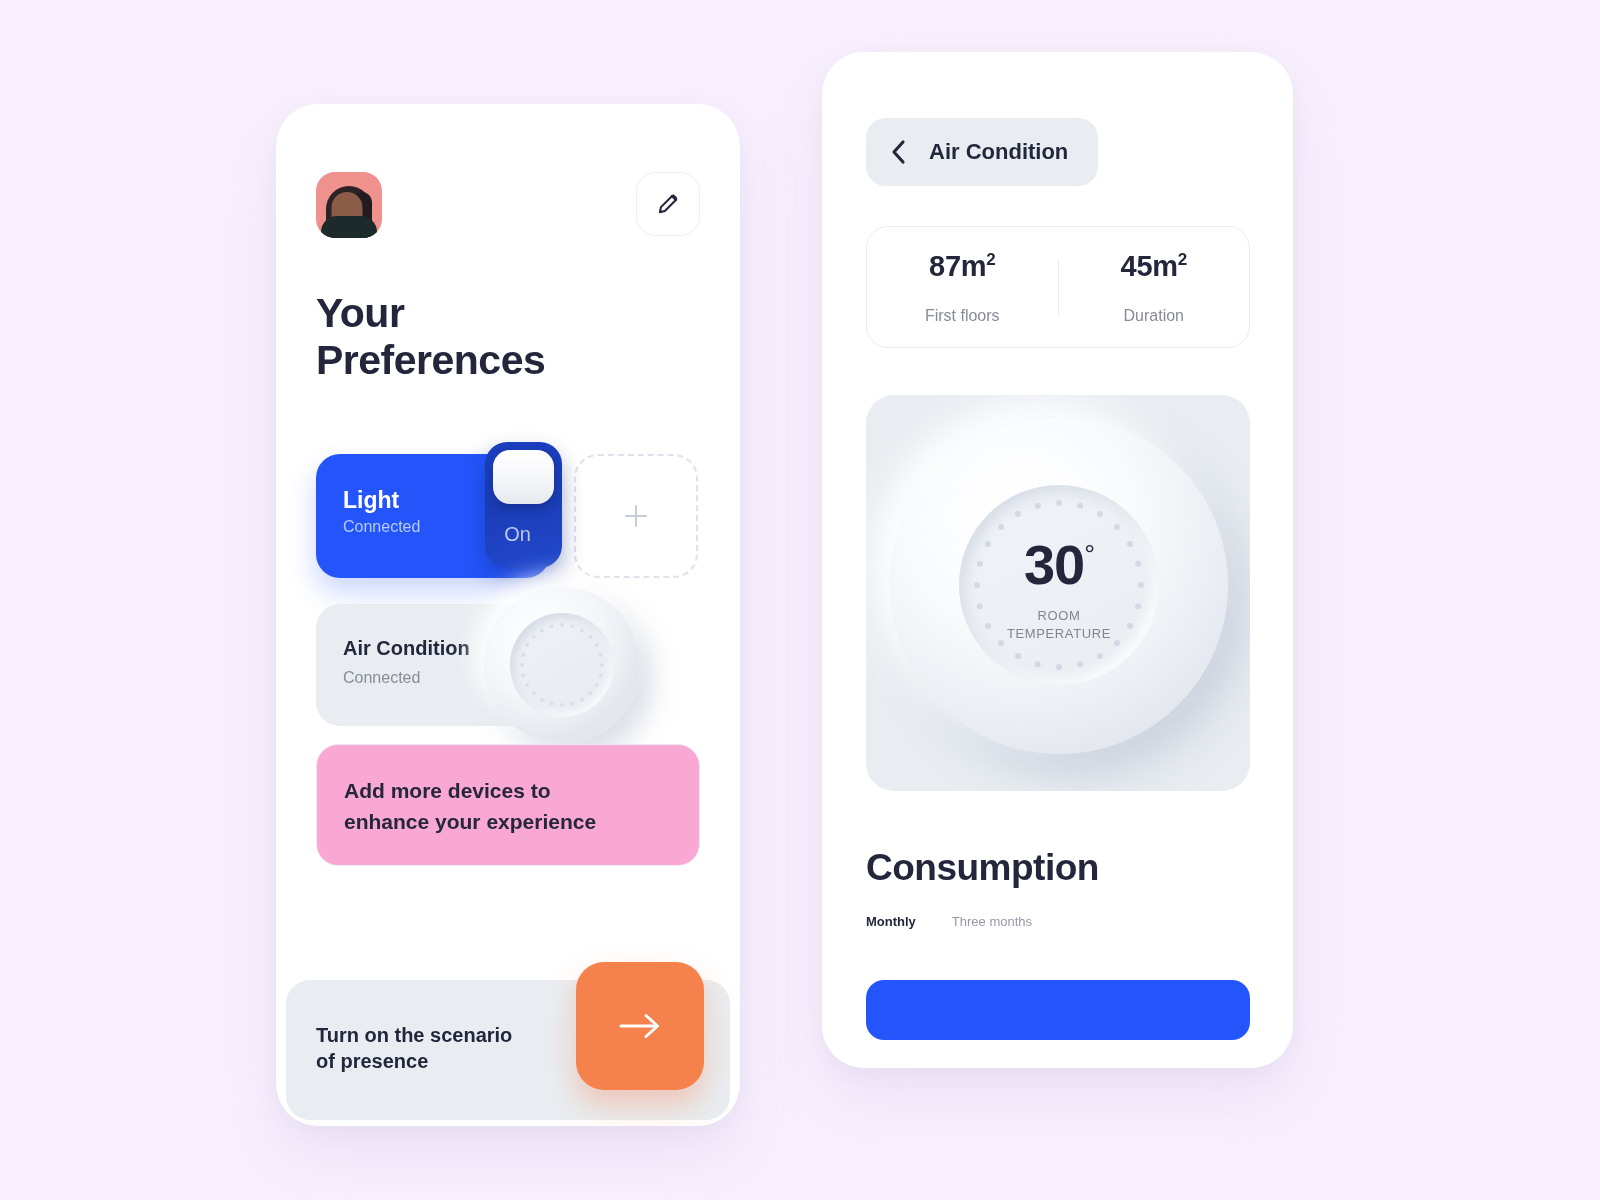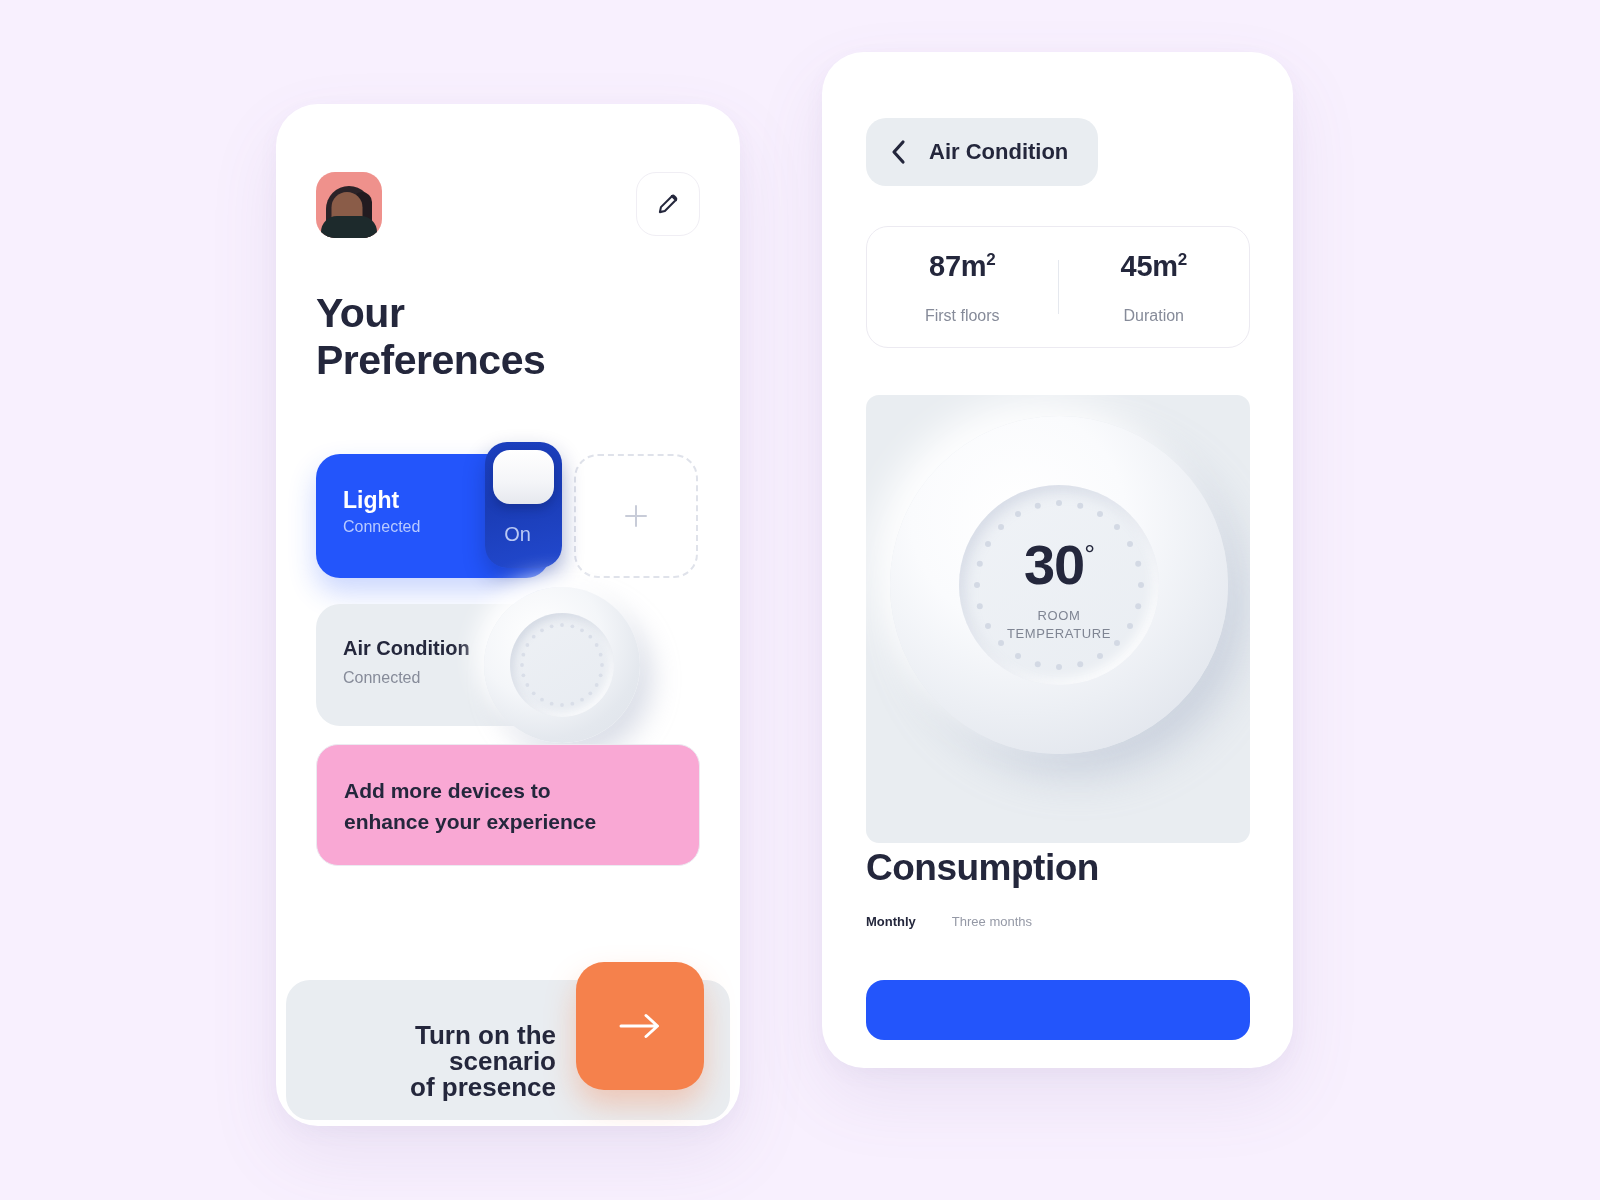--- a/index.html
+++ b/index.html
@@ -159,21 +159,21 @@
   }
 
   
   .card-scn {
     position:absolute; left:10px; top:876px;
     width:444px; height:140px; border-radius:24px;
     background:#e9edf1;
   }
   .scn-text {
     position:absolute; left:30px; top:42px; width:240px;
-    font-size:26px; line-height:26px; font-weight:bold; color:#24273c;text-align:right;
+    font-size:20px; line-height:26px; font-weight:bold; color:#24273c;
   }
   .scn-btn {
     position:absolute; right:26px; top:-18px;
     width:128px; height:128px; border-radius:28px;
     background:#f5814c; cursor:pointer;
     display:flex; align-items:center; justify-content:center;
     box-shadow: 0 16px 30px rgba(245,129,76,.35);
   }
 
   
@@ -192,21 +192,21 @@
     display:flex; align-items:center;
   }
   .stat { flex:1; text-align:center; }
   .stat-v { font-size:29px; font-weight:bold; color:#24273c; letter-spacing:-.3px; }
   .stat-v sup { font-size:17px; vertical-align:super; }
   .stat-l { font-size:16px; color:#868b99; margin-top:24px; }
   .divider { width:1px; height:54px; background:#e5e8ee; }
 
   .dial-box {
     position:absolute; left:44px; top:343px;
-    width:384px; height:448px; border-radius:13px;
+    width:384px; height:396px; border-radius:28px;
     background:#e9edf1; overflow:hidden;
   }
   .dial-outer {
     position:absolute; left:24px; top:21px; width:338px; height:338px;
     border-radius:50%;
     background:radial-gradient(circle at 38% 30%, #ffffff 0%, #fafbfd 34%, #eceff4 62%, #e2e6ed 82%, #dee3ea 100%);
     box-shadow: -18px -16px 36px rgba(255,255,255,.95),
                  18px 20px 44px rgba(150,162,190,.38);
   }
   .dial-inner {

